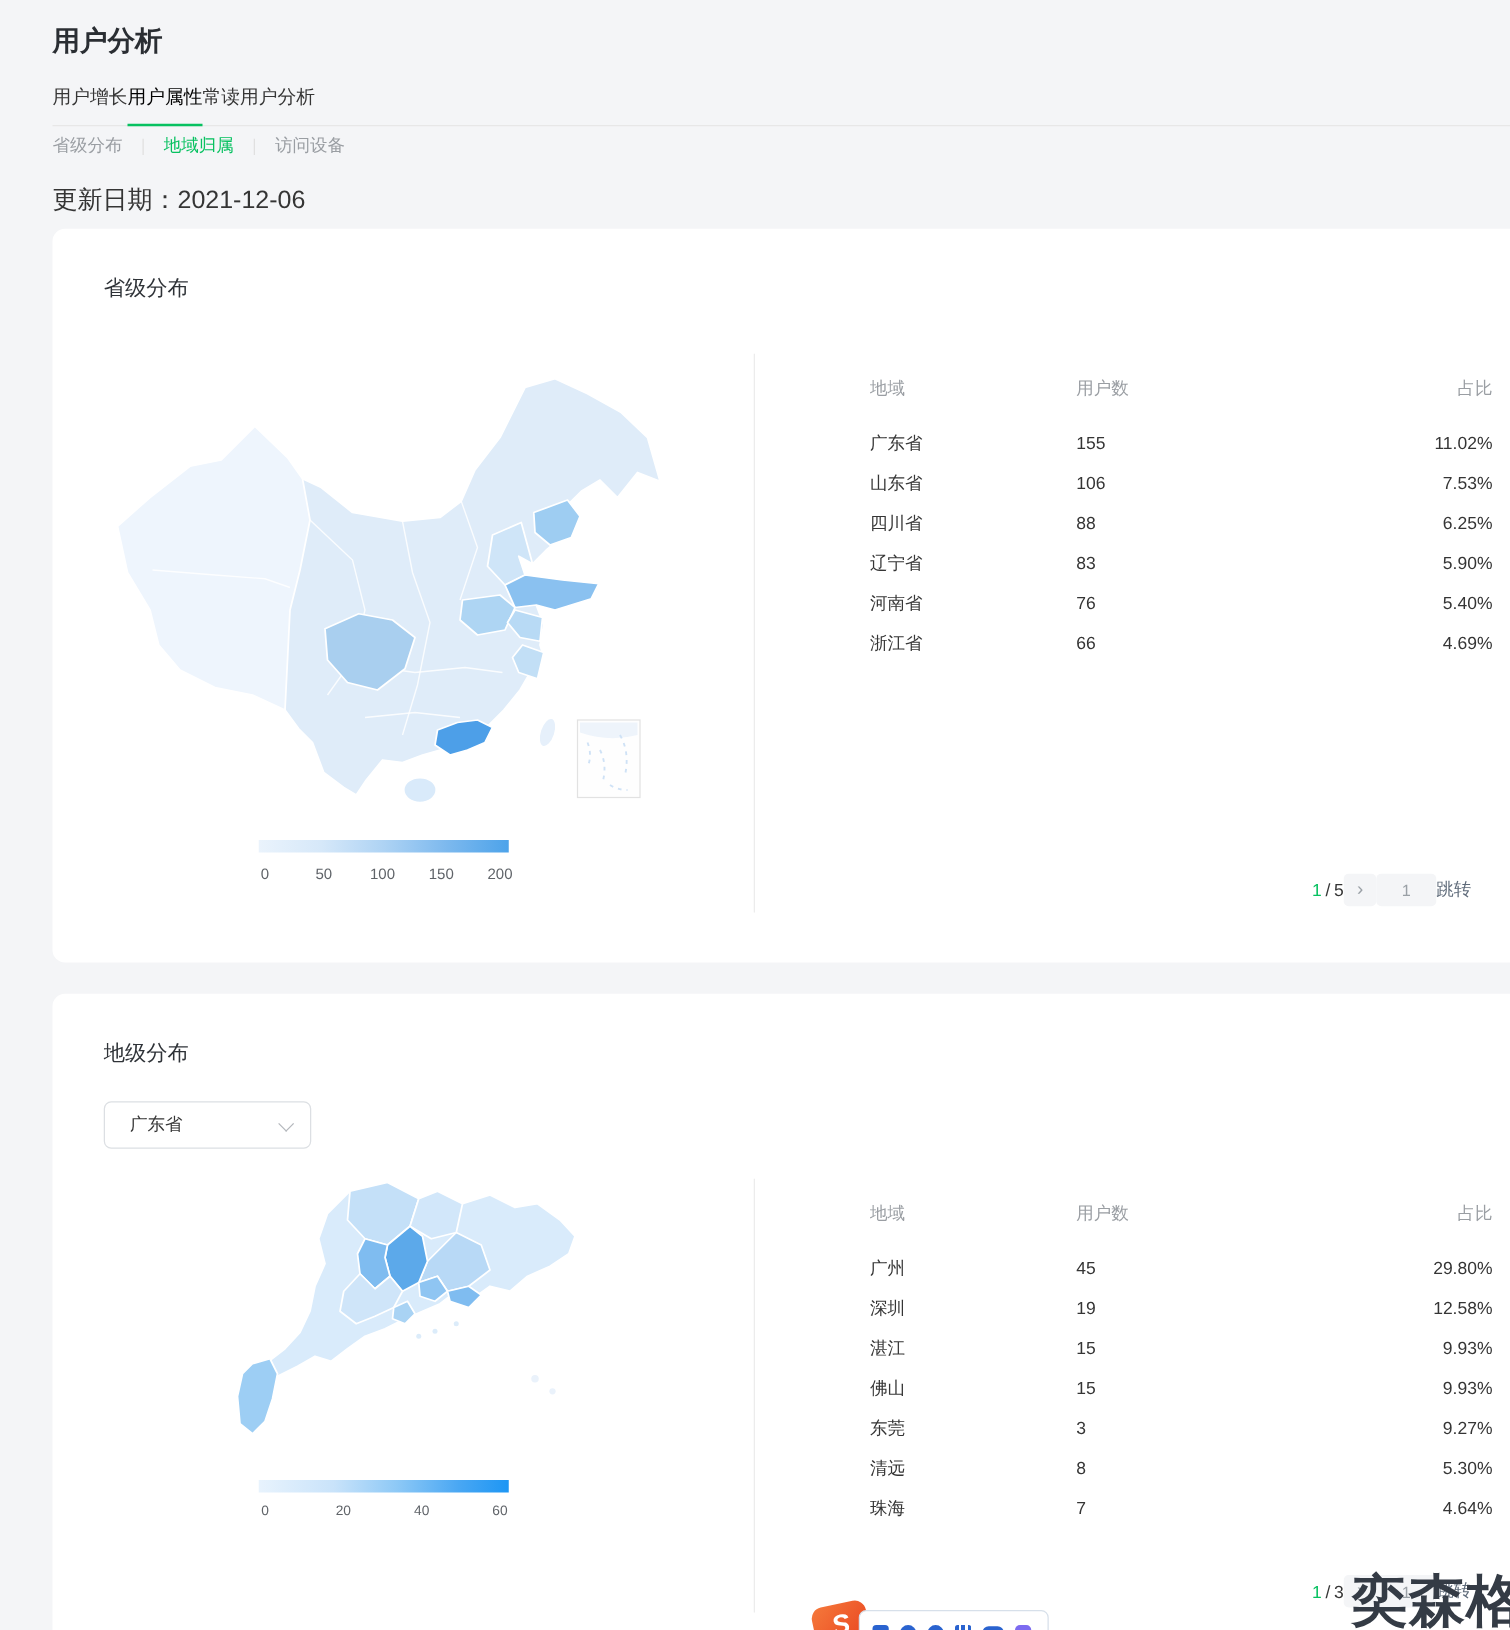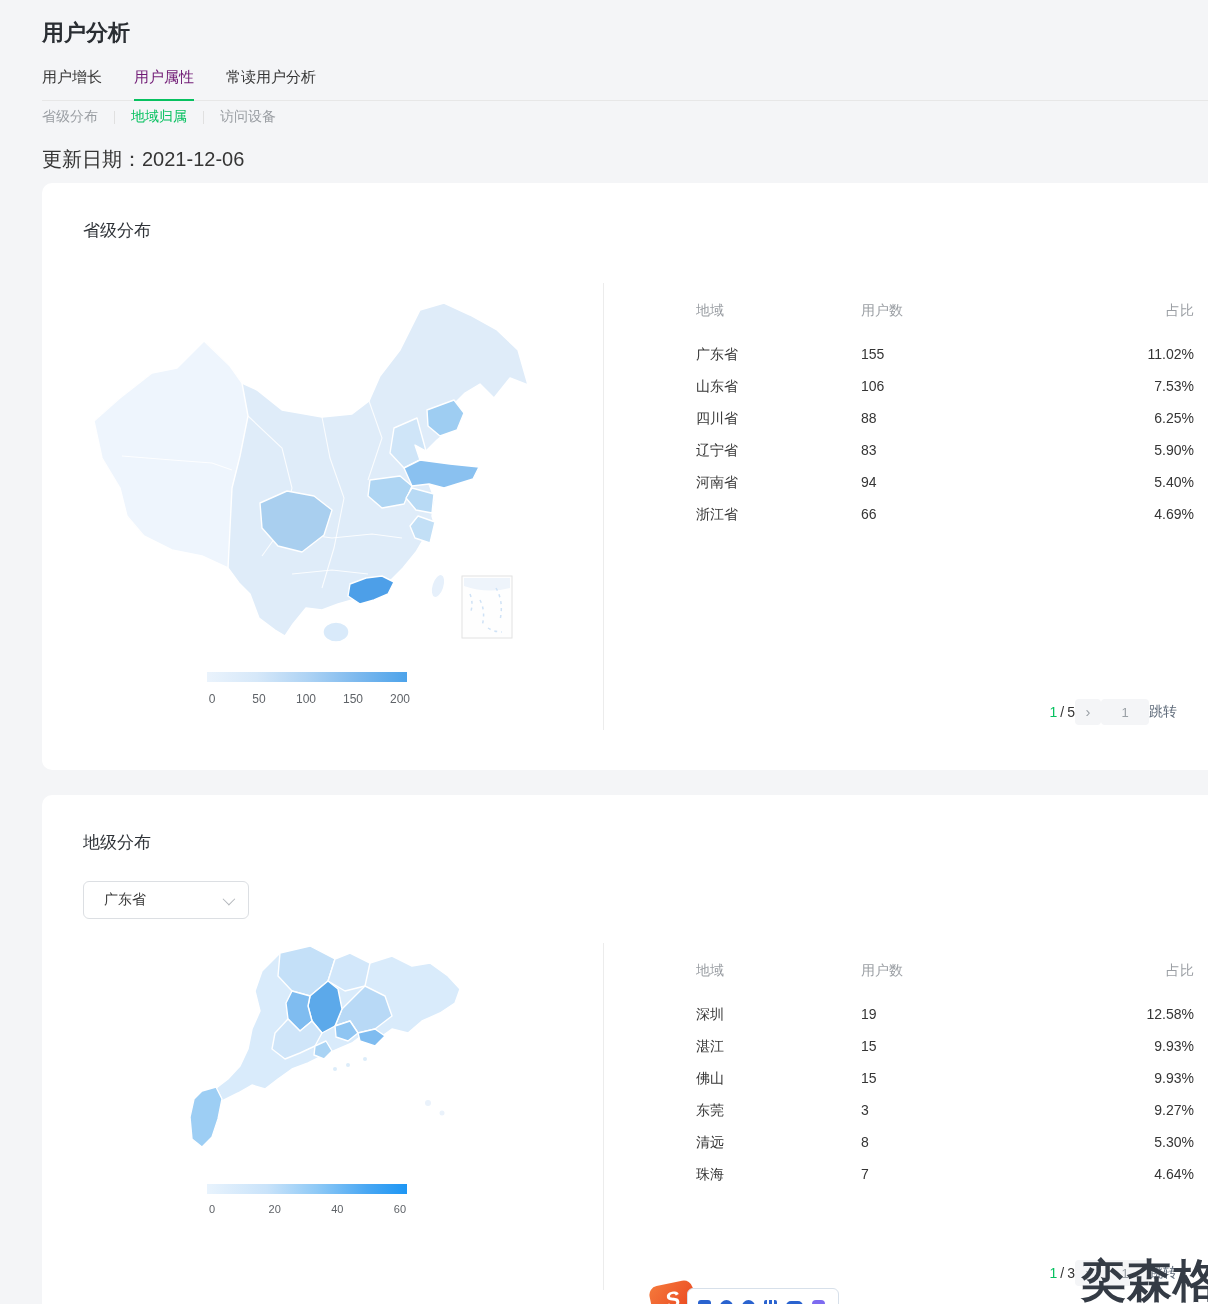--- a/index.html
+++ b/index.html
@@ -5,23 +5,23 @@
   * { margin:0; padding:0; box-sizing:border-box; }
   html,body { width:1208px; height:1304px; overflow:hidden; }
   body {
     position:relative;
     background:#f4f5f7;
     font-family:"Liberation Sans","DejaVu Sans",sans-serif;
     color:#353535;
   }
   
   .page-title { position:absolute; left:42px; top:18px; font-size:22px; font-weight:600; color:#2a2e33; }
-  .tabs { position:absolute; left:42px; top:68px; right:0; display:flex; gap:32px; border-bottom:1px solid #e7e7e7; }
+  .tabs { position:absolute; left:42px; top:68px; right:0; display:flex; border-bottom:1px solid #e7e7e7; }
   .tab { font-size:15px; color:#353535; padding-bottom:12px; cursor:pointer; }
-  .tab.active { color:#701a75; border-bottom:2px solid #07c160; margin-bottom:-1px; }
+  .tab.active { color:#000000; border-bottom:2px solid #07c160; margin-bottom:-1px; }
   .subtabs { position:absolute; left:42px; top:108px; display:flex; align-items:center; gap:16px; }
   .subtab { font-size:14px; color:#9a9ea3; cursor:pointer; }
   .subtab.active { color:#07c160; }
   .subtab-sep { width:1px; height:13px; background:#e0e0e0; }
   .update-row { position:absolute; left:42px; top:146px; font-size:20px; color:#353535; }
 
   
   .card { position:absolute; left:42px; width:1190px; background:#fff; border-radius:10px; }
   .card1 { top:183px; height:587px; }
   .card2 { top:795px; height:560px; }
@@ -185,21 +185,21 @@
         <span class="c-users">88</span>
         <span class="c-share">6.25%</span>
       </div>
     <div class="trow">
         <span class="c-region">辽宁省</span>
         <span class="c-users">83</span>
         <span class="c-share">5.90%</span>
       </div>
     <div class="trow">
         <span class="c-region">河南省</span>
-        <span class="c-users">94</span>
+        <span class="c-users">76</span>
         <span class="c-share">5.40%</span>
       </div>
     <div class="trow">
         <span class="c-region">浙江省</span>
         <span class="c-users">66</span>
         <span class="c-share">4.69%</span>
       </div>
   </div>
 
   <div class="pagination pg1">
@@ -262,20 +262,25 @@
   </div>
 
   <div class="v-divider" style="left:561px; top:148px; height:347px;"></div>
 
   <div class="geo-table t2">
     <div class="thead">
       <span class="c-region">地域</span>
       <span class="c-users">用户数</span>
       <span class="c-share">占比</span>
     </div>
+    <div class="trow">
+        <span class="c-region">广州</span>
+        <span class="c-users">45</span>
+        <span class="c-share">29.80%</span>
+      </div>
     <div class="trow">
         <span class="c-region">深圳</span>
         <span class="c-users">19</span>
         <span class="c-share">12.58%</span>
       </div>
     <div class="trow">
         <span class="c-region">湛江</span>
         <span class="c-users">15</span>
         <span class="c-share">9.93%</span>
       </div>

